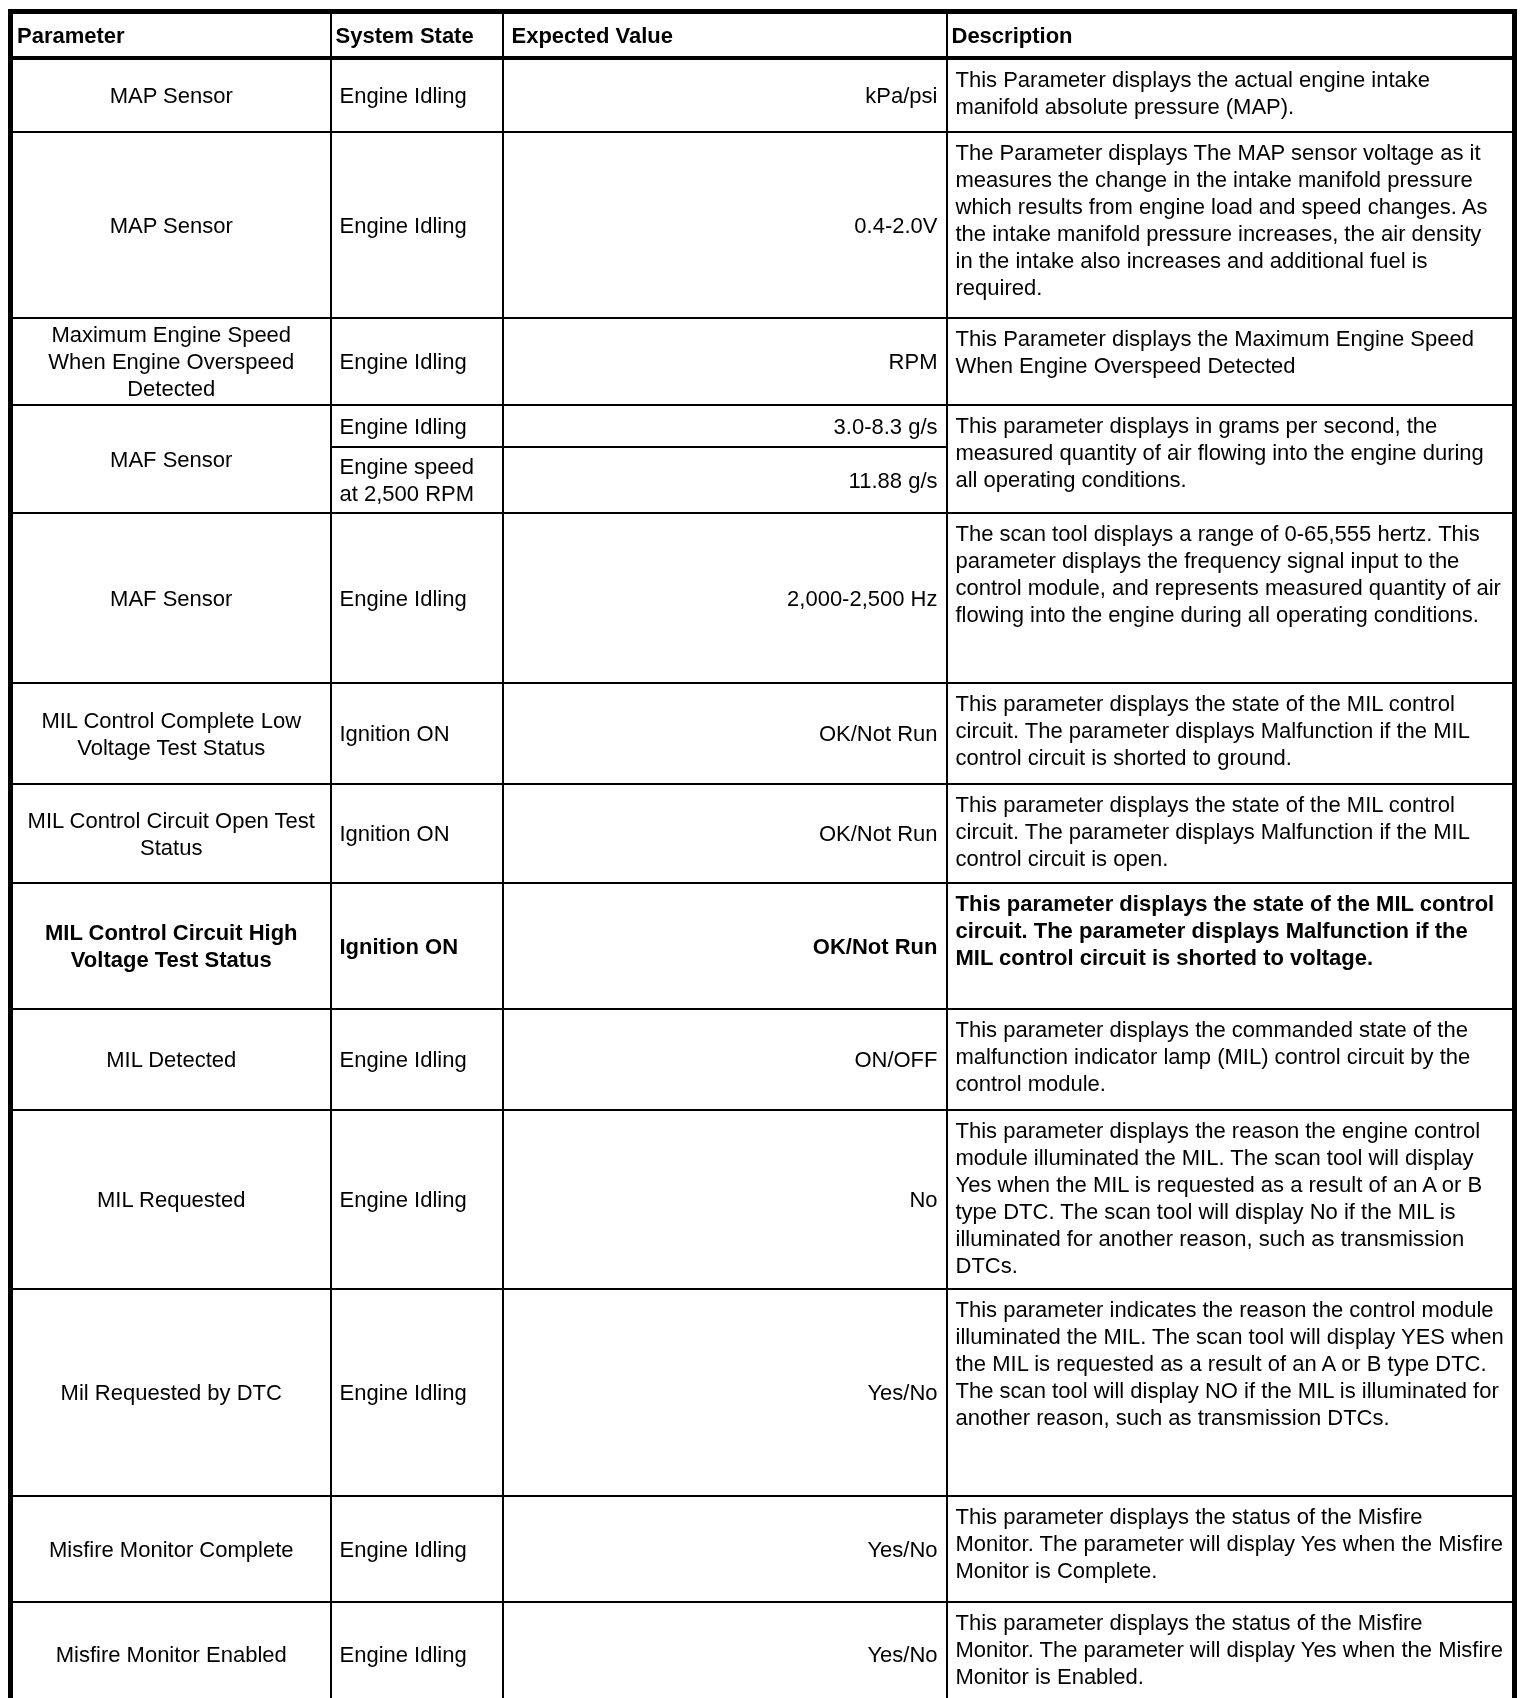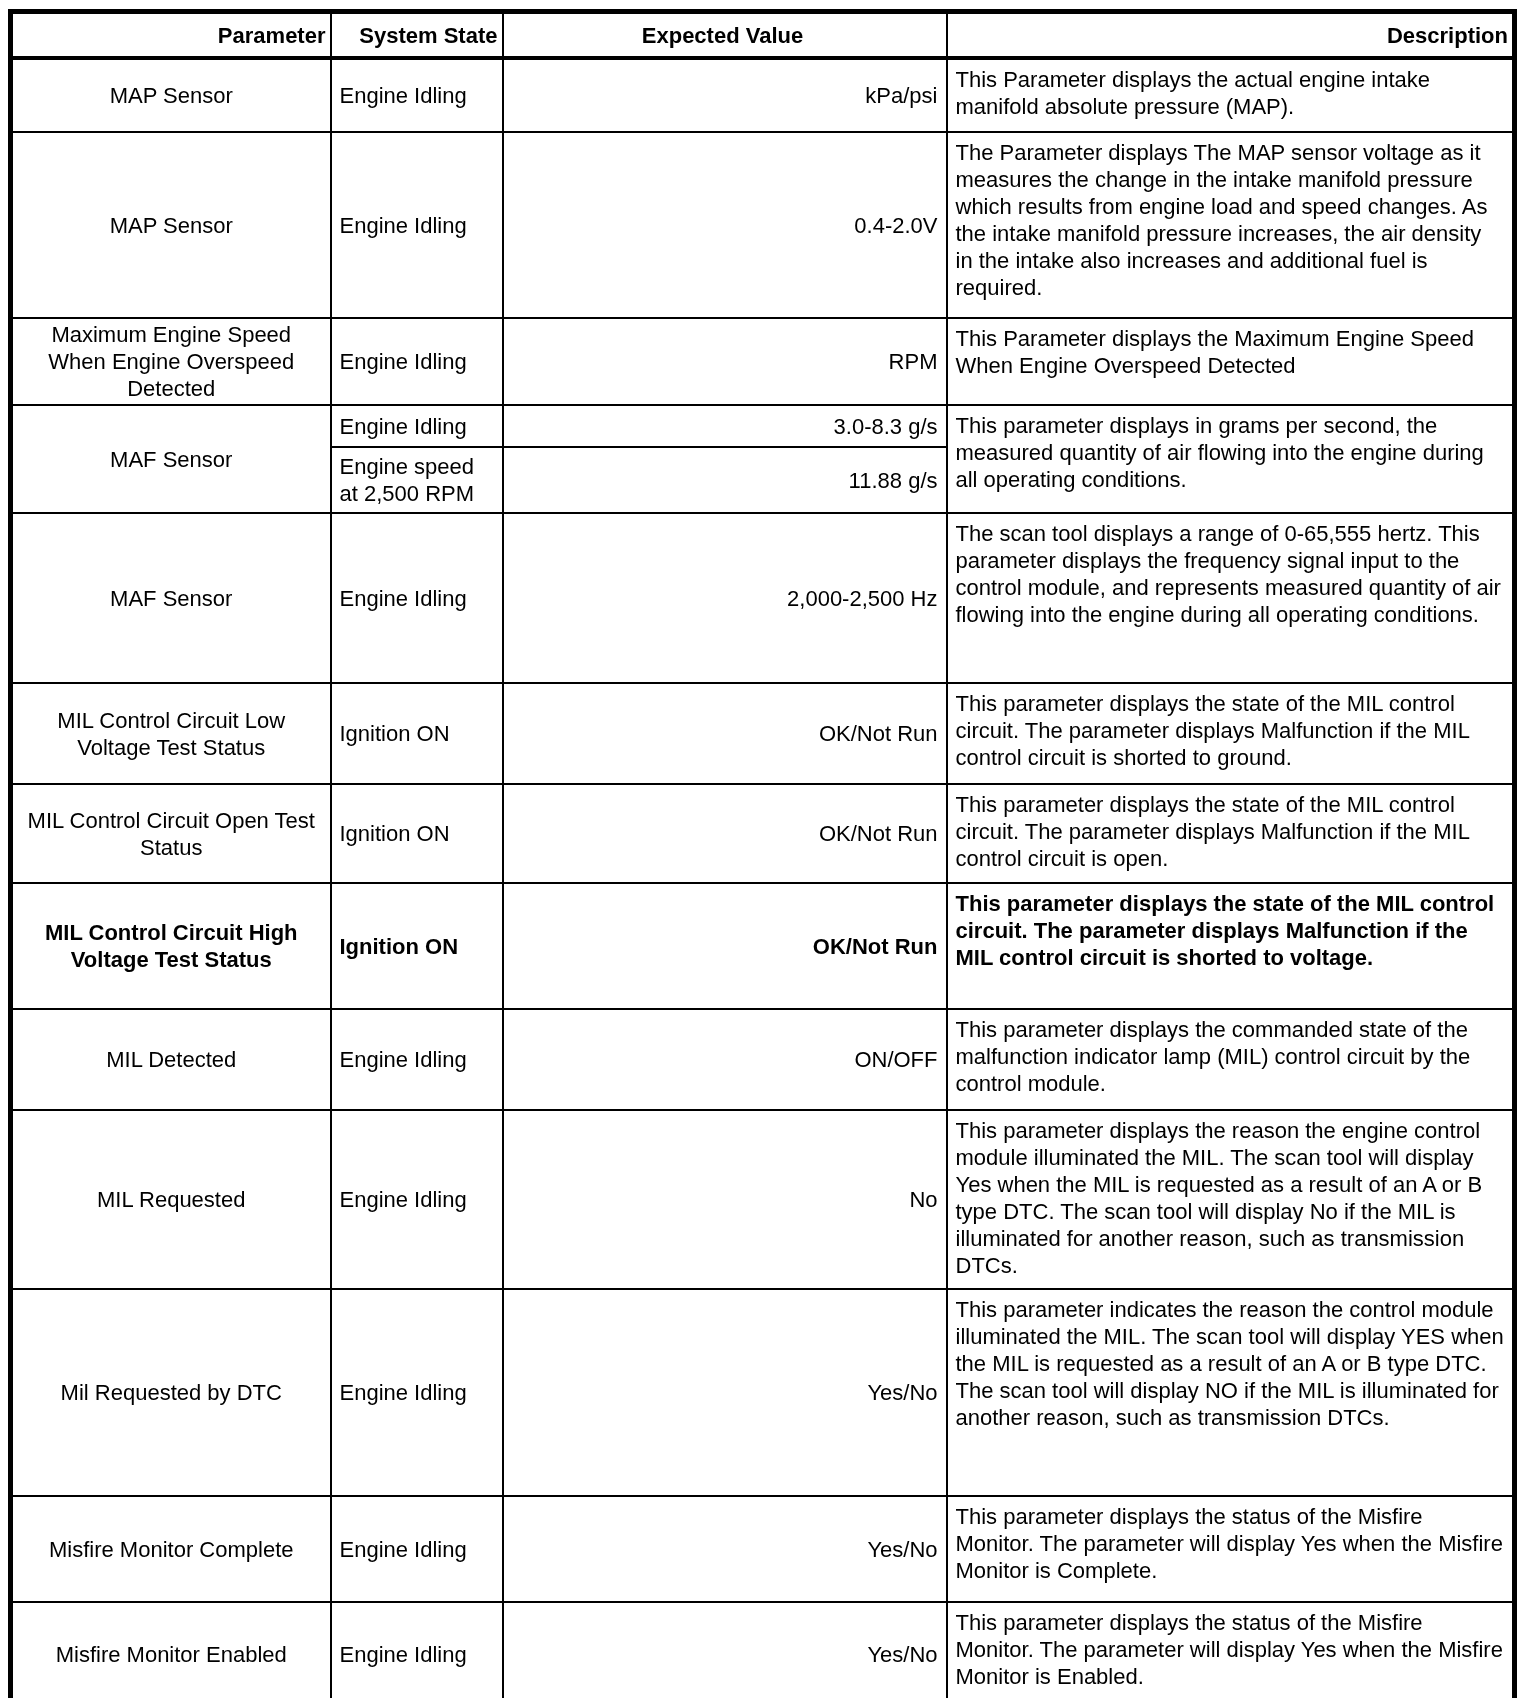--- a/index.html
+++ b/index.html
@@ -22,29 +22,29 @@
     border: 2px solid #000000;
     font-size: 22px;
     line-height: 27px;
     padding: 2px 8px;
     overflow: hidden;
     word-wrap: break-word;
   }
   .spec-table thead th {
     font-weight: bold;
     height: 38px;
-    text-align: right;
+    text-align: left;
     vertical-align: middle;
     border-bottom: 4px solid #000000;
     white-space: nowrap;
     padding: 2px 4px;
   }
   .spec-table thead th.h-value {
-    text-align: center;
-    padding-left: 0;
+    text-align: left;
+    padding-left: 8px;
   }
   .spec-table td.col-param {
     vertical-align: middle;
     text-align: center;
   }
   .spec-table td.col-state {
     vertical-align: middle;
     text-align: left;
   }
   .spec-table td.col-value {
@@ -104,21 +104,21 @@
         <td class="col-state">Engine speed at 2,500 RPM</td>
         <td class="col-value">11.88 g/s</td>
       </tr>
       <tr style="height: 170px;">
         <td class="col-param" rowspan="1">MAF Sensor</td>
         <td class="col-state">Engine Idling</td>
         <td class="col-value">2,000-2,500 Hz</td>
         <td class="col-desc" rowspan="1">The scan tool displays a range of 0-65,555 hertz. This parameter displays the frequency signal input to the control module, and represents measured quantity of air flowing into the engine during all operating conditions.</td>
       </tr>
       <tr style="height: 101px;">
-        <td class="col-param" rowspan="1">MIL Control Circuit Low Voltage Test Status</td>
+        <td class="col-param" rowspan="1">MIL Control Complete Low Voltage Test Status</td>
         <td class="col-state">Ignition ON</td>
         <td class="col-value">OK/Not Run</td>
         <td class="col-desc" rowspan="1">This parameter displays the state of the MIL control circuit. The parameter displays Malfunction if the MIL control circuit is shorted to ground.</td>
       </tr>
       <tr style="height: 99px;">
         <td class="col-param" rowspan="1">MIL Control Circuit Open Test Status</td>
         <td class="col-state">Ignition ON</td>
         <td class="col-value">OK/Not Run</td>
         <td class="col-desc" rowspan="1">This parameter displays the state of the MIL control circuit. The parameter displays Malfunction if the MIL control circuit is open.</td>
       </tr>

